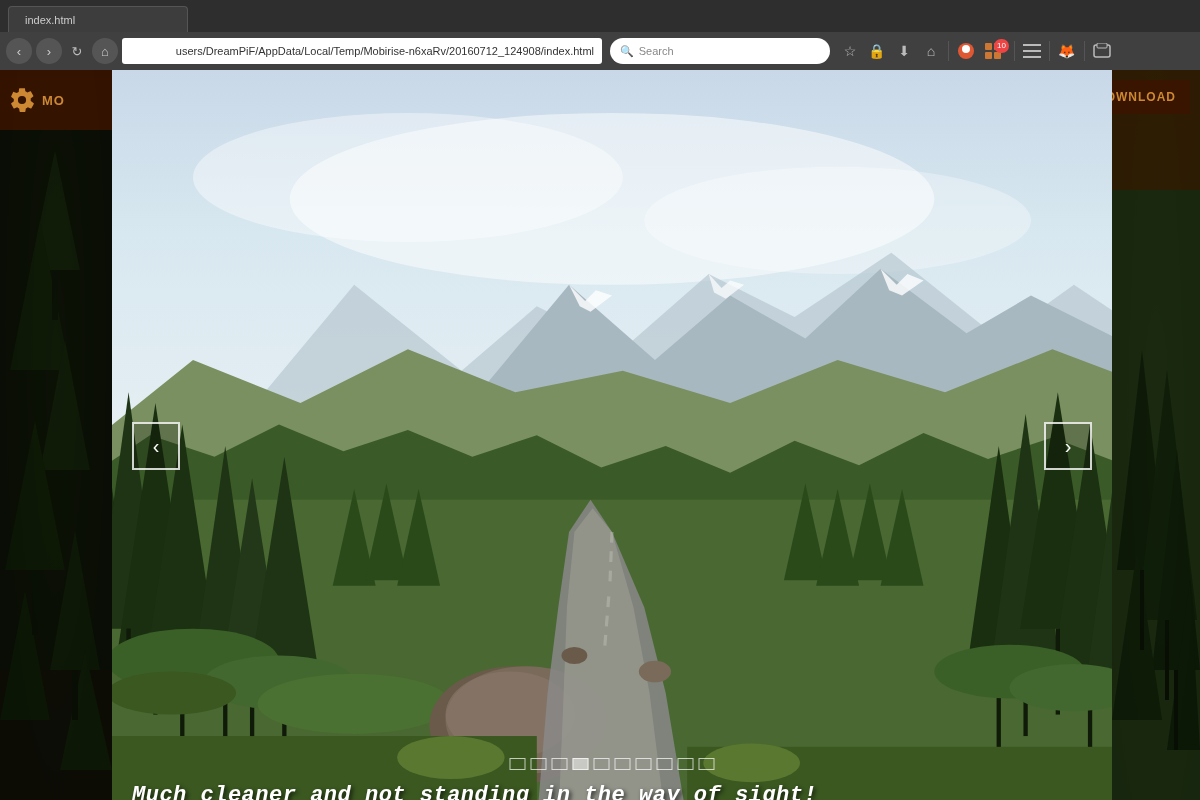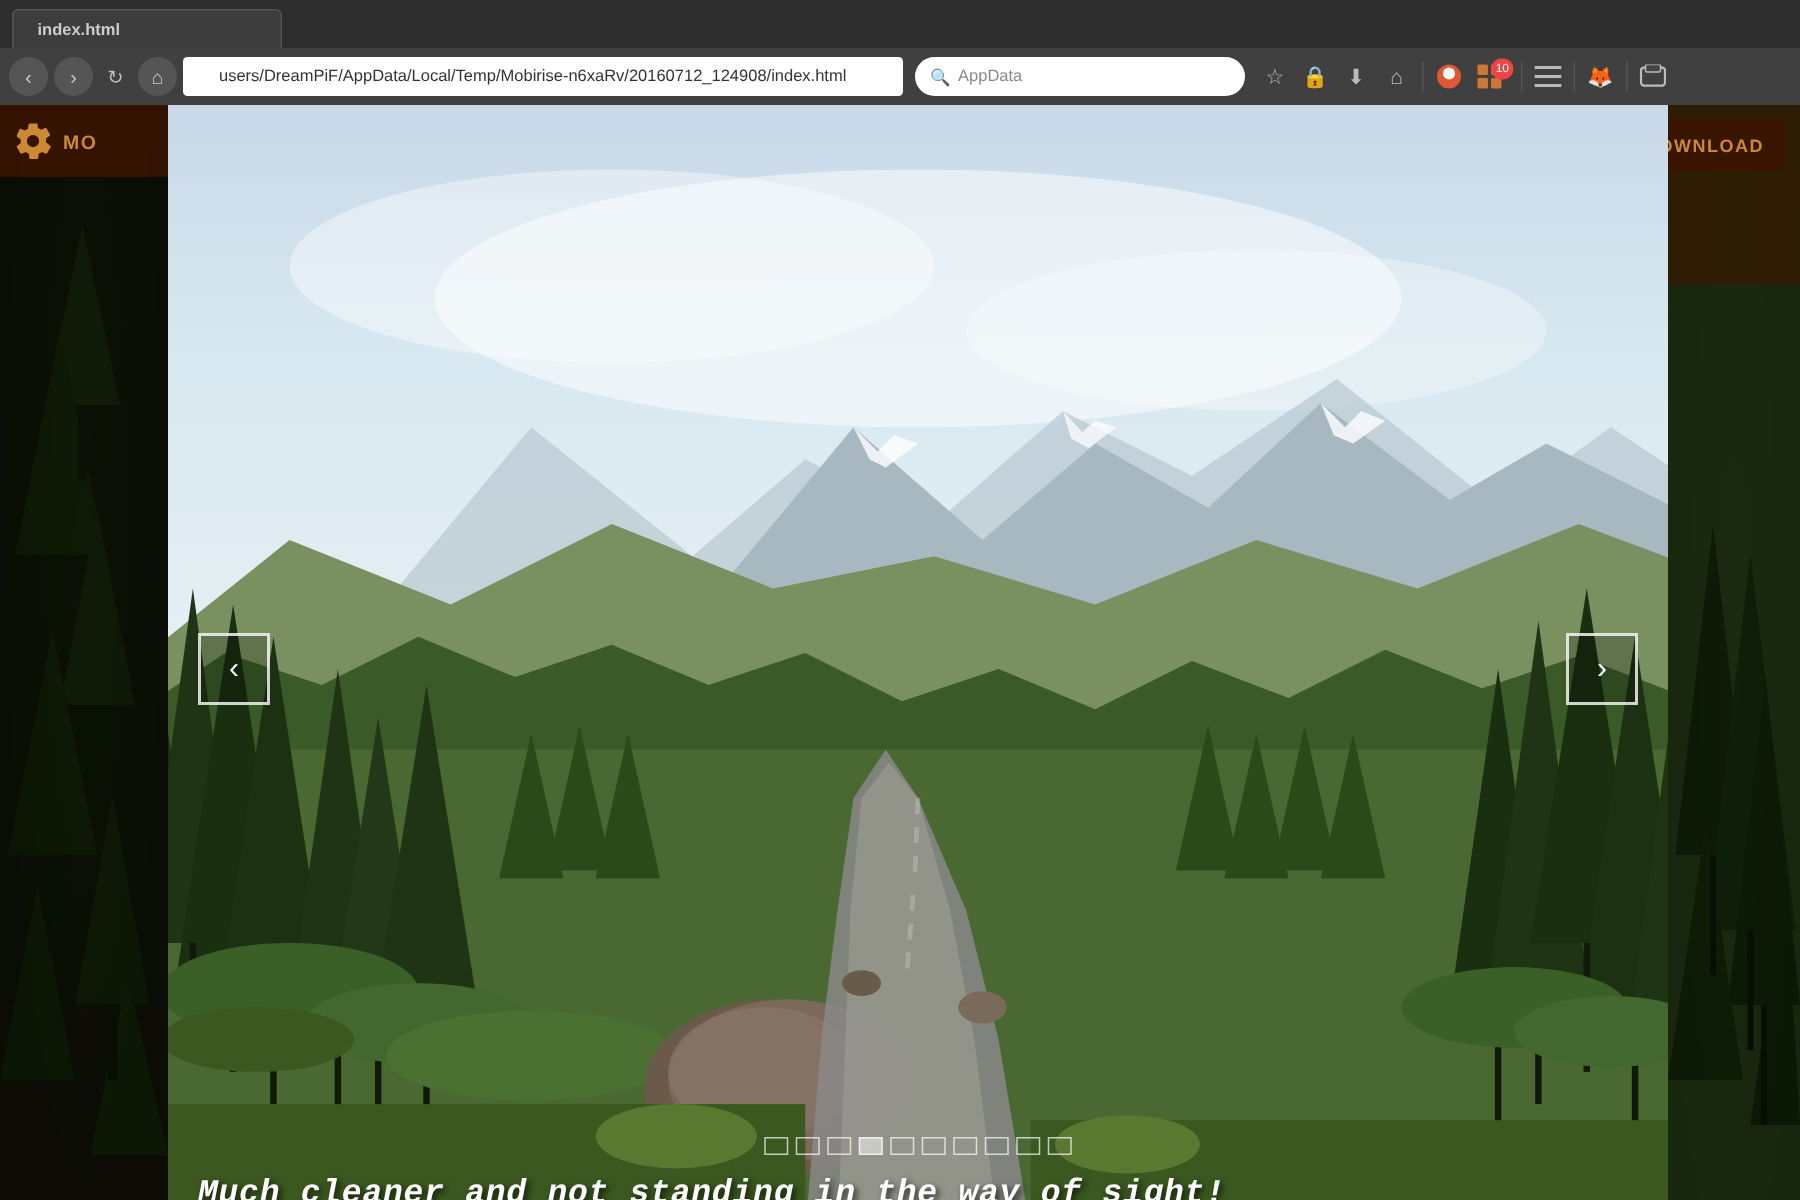--- a/index.html
+++ b/index.html
@@ -11,21 +11,20 @@
       font-family: Arial, sans-serif;
       background: #1a1a1a;
     }
 
     .browser-tabs {
       height: 32px;
       background: #2e2e2e;
       display: flex;
       align-items: flex-end;
       padding: 0 8px;
-      font-weight: bold;
     }
 
     .browser-tab {
       height: 26px;
       background: #3d3d3d;
       border-radius: 4px 4px 0 0;
       padding: 0 16px;
       display: flex;
       align-items: center;
       font-size: 11px;
@@ -60,25 +59,26 @@
     }
 
     .address-bar {
       flex: 1;
       max-width: 480px;
       height: 26px;
       background: #fff;
       border-radius: 3px;
       display: flex;
       align-items: center;
-      padding: 0 24px;
+      padding: 0 8px;
       font-size: 11px;
       color: #333;
       overflow: hidden;
       white-space: nowrap;
+      justify-content: flex-end;
     }
 
     .reload-btn {
       width: 22px;
       height: 22px;
       background: none;
       border: none;
       color: #bbb;
       cursor: pointer;
       font-size: 13px;
@@ -180,21 +180,21 @@
         radial-gradient(ellipse at 50% 40%, #2a3a1a 0%, #1a2a0a 30%, #050805 70%);
       opacity: 0.8;
     }
 
     
     .app-header {
       position: absolute;
       top: 0;
       left: 0;
       width: 112px;
-      height: 48px;
+      height: 60px;
       background: rgba(60,20,0,0.85);
       display: flex;
       align-items: center;
       padding: 0 8px;
       gap: 6px;
       z-index: 10;
     }
 
     .gear-icon-svg {
       width: 28px;
@@ -360,21 +360,21 @@
     <button class="nav-btn">›</button>
     <button class="reload-btn">↻</button>
     <button class="nav-btn">⌂</button>
 
     <div class="address-bar">
       <span>users/DreamPiF/AppData/Local/Temp/Mobirise-n6xaRv/20160712_124908/index.html</span>
     </div>
 
     <div class="search-bar">
       <span class="search-icon-small">🔍</span>
-      <span>AppData</span>
+      <span>Search</span>
     </div>
 
     <div class="toolbar-icons">
       <button class="toolbar-icon-btn">☆</button>
       <button class="toolbar-icon-btn">🔒</button>
       <button class="toolbar-icon-btn">⬇</button>
       <button class="toolbar-icon-btn">⌂</button>
       <div class="separator"></div>
       <button class="toolbar-icon-btn">
 

